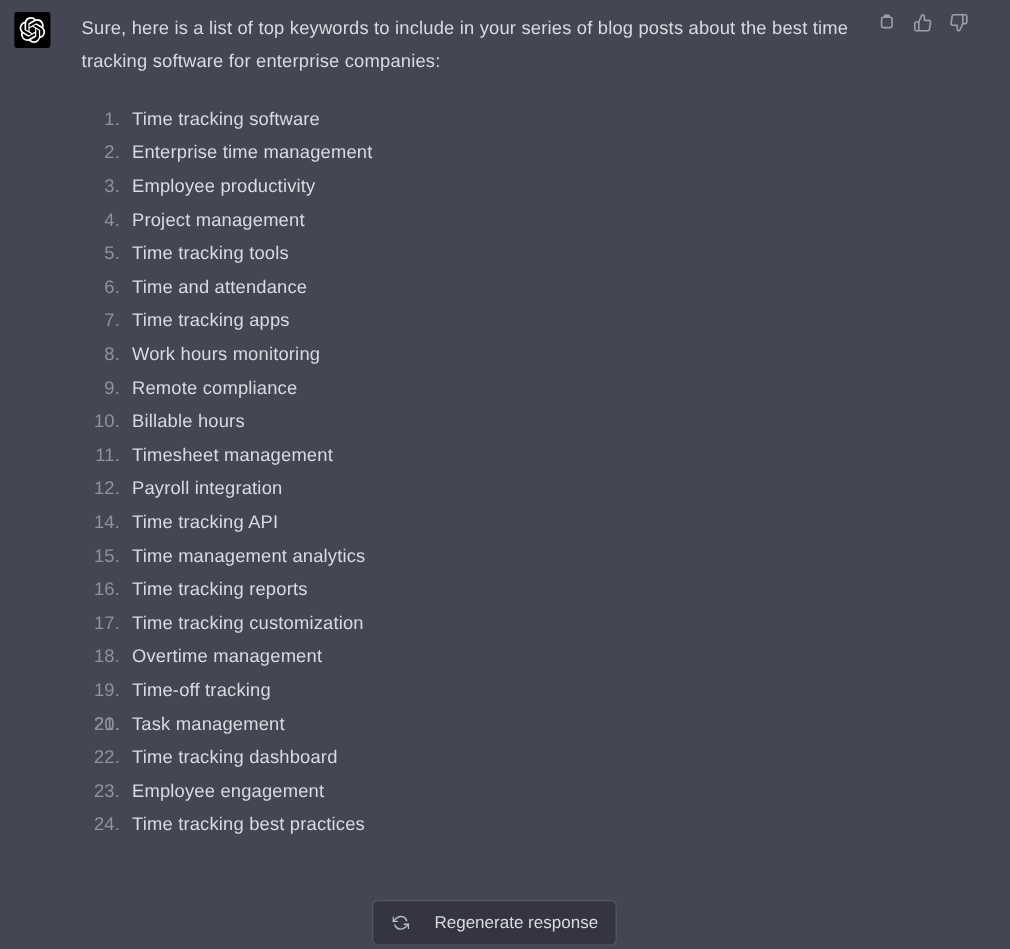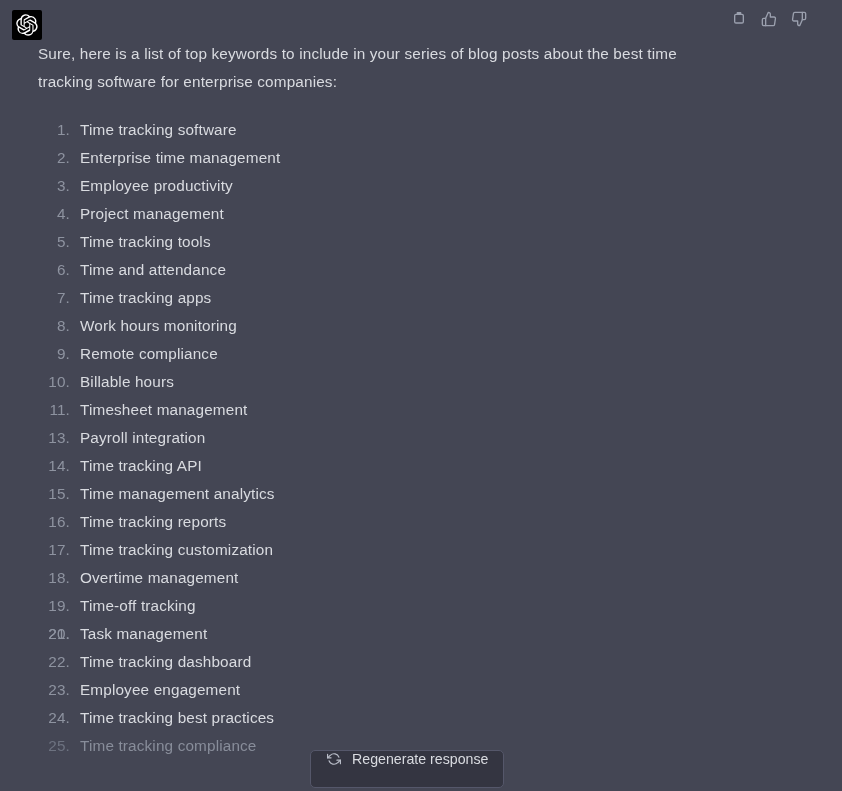--- a/index.html
+++ b/index.html
@@ -24,21 +24,20 @@
     background: #444654;
     overflow: hidden;
   }
 
   
   .message-row {
     position: relative;
     display: flex;
     align-items: flex-start;
     padding: 10px 0 0 12px;
-    flex-direction: column;
   }
 
   
   .avatar {
     flex: 0 0 auto;
     width: 30px;
     height: 30px;
     background: #000000;
     border-radius: 2px;
     display: flex;
@@ -112,22 +111,22 @@
   }
   .action-icon svg { display: block; }
 
   
   .regenerate-button {
     position: absolute;
     left: 310px;
     top: 750px;
     height: 38px;
     display: flex;
-    align-items: flex-start;
-    gap: 11px;
+    align-items: center;
+    gap: 21px;
     padding: 0 15px;
     background: #343541;
     border: 1px solid #55576a;
     border-radius: 5px;
     color: #d9dbe0;
     font-size: 14.2px;
     font-family: "Liberation Sans", sans-serif;
     cursor: pointer;
     white-space: nowrap;
   }
@@ -165,33 +164,32 @@
         <li><span class="num">2.</span><span>Enterprise time management</span></li>
         <li><span class="num">3.</span><span>Employee productivity</span></li>
         <li><span class="num">4.</span><span>Project management</span></li>
         <li><span class="num">5.</span><span>Time tracking tools</span></li>
         <li><span class="num">6.</span><span>Time and attendance</span></li>
         <li><span class="num">7.</span><span>Time tracking apps</span></li>
         <li><span class="num">8.</span><span>Work hours monitoring</span></li>
         <li><span class="num">9.</span><span>Remote compliance</span></li>
         <li><span class="num">10.</span><span>Billable hours</span></li>
         <li><span class="num">11.</span><span>Timesheet management</span></li>
-        <li><span class="num">13.</span><span>Payroll integration</span></li>
+        <li><span class="num">12.</span><span>Payroll integration</span></li>
         <li><span class="num">14.</span><span>Time tracking API</span></li>
         <li><span class="num">15.</span><span>Time management analytics</span></li>
         <li><span class="num">16.</span><span>Time tracking reports</span></li>
         <li><span class="num">17.</span><span>Time tracking customization</span></li>
         <li><span class="num">18.</span><span>Overtime management</span></li>
         <li><span class="num">19.</span><span>Time-off tracking</span></li>
         <li><span class="num">20.</span></li>
         <li><span class="num">21.</span><span>Task management</span></li>
         <li><span class="num">22.</span><span>Time tracking dashboard</span></li>
         <li><span class="num">23.</span><span>Employee engagement</span></li>
         <li><span class="num">24.</span><span>Time tracking best practices</span></li>
-        <li class="faded"><span class="num">25.</span><span>Time tracking compliance</span></li>
       </ol>
     </div>
   </div>
 
   <div class="action-icons">
 
     <div class="action-icon">
       <span>
         <svg width="16" height="16" viewBox="0 0 24 24" fill="none" stroke="currentColor" stroke-width="2" stroke-linecap="round" stroke-linejoin="round" aria-hidden="true">
           <rect x="9" y="9" width="13" height="13" rx="2" ry="2" transform="translate(-3.5 -4)"></rect>

